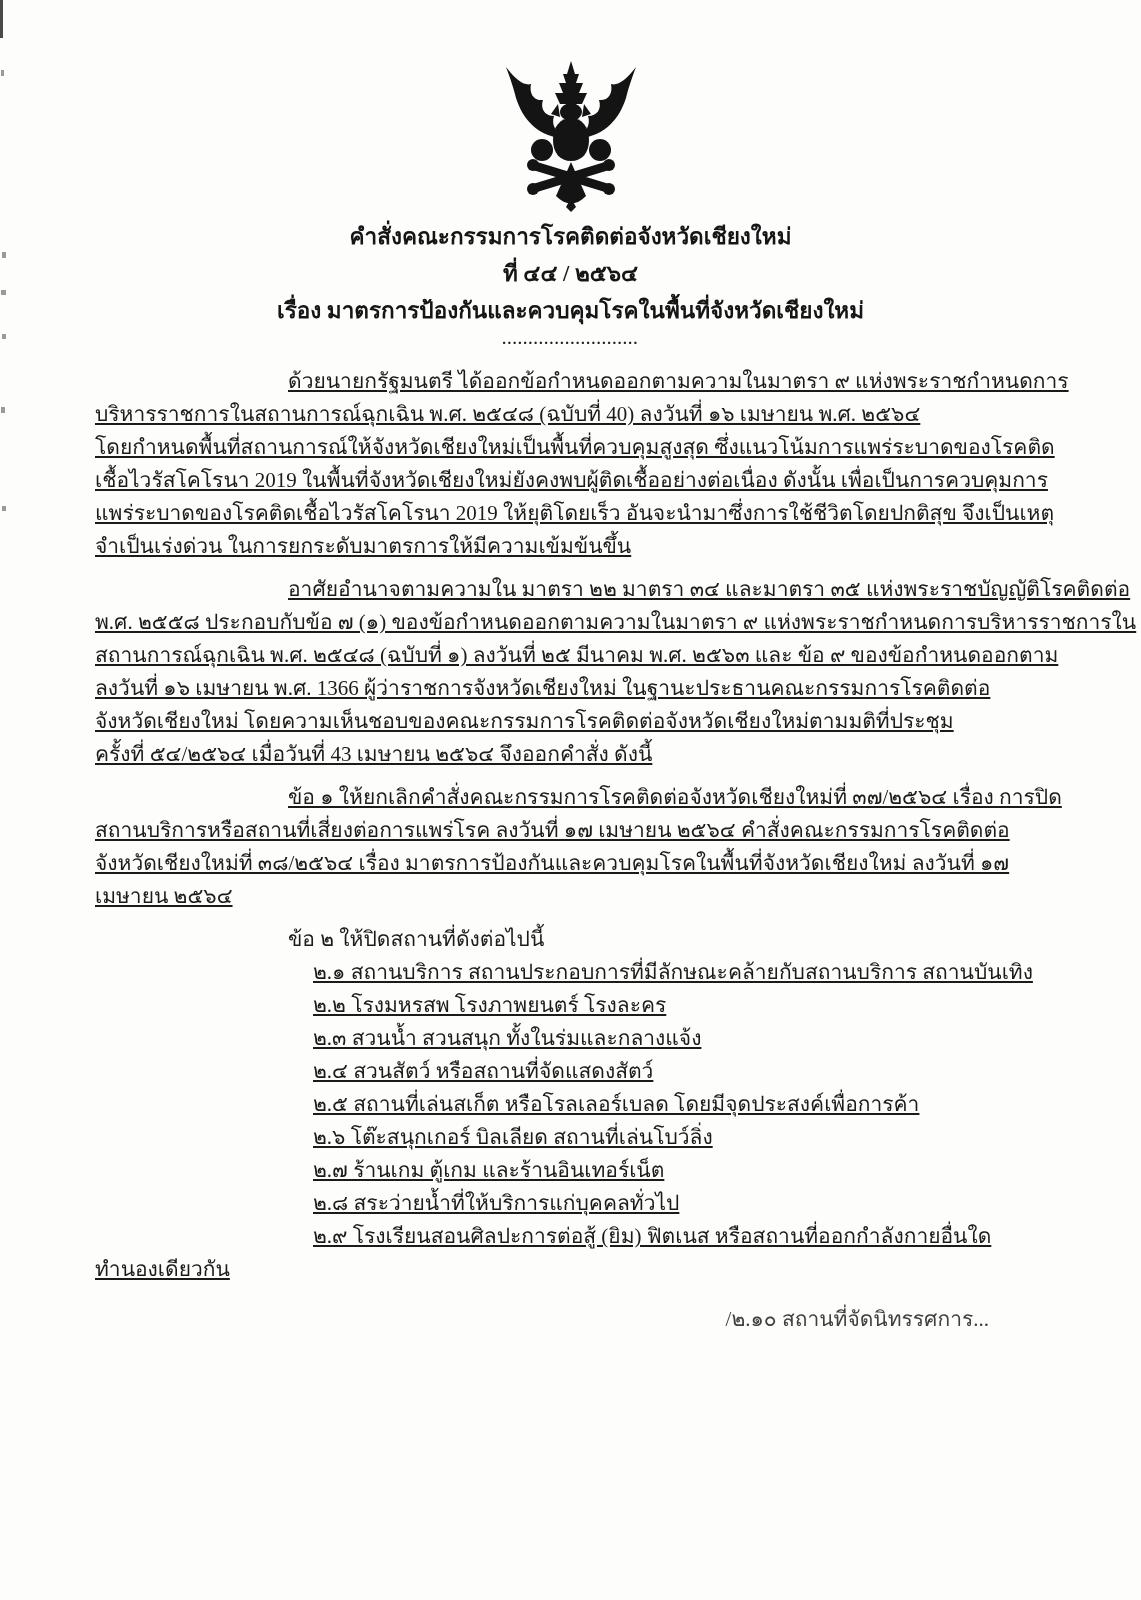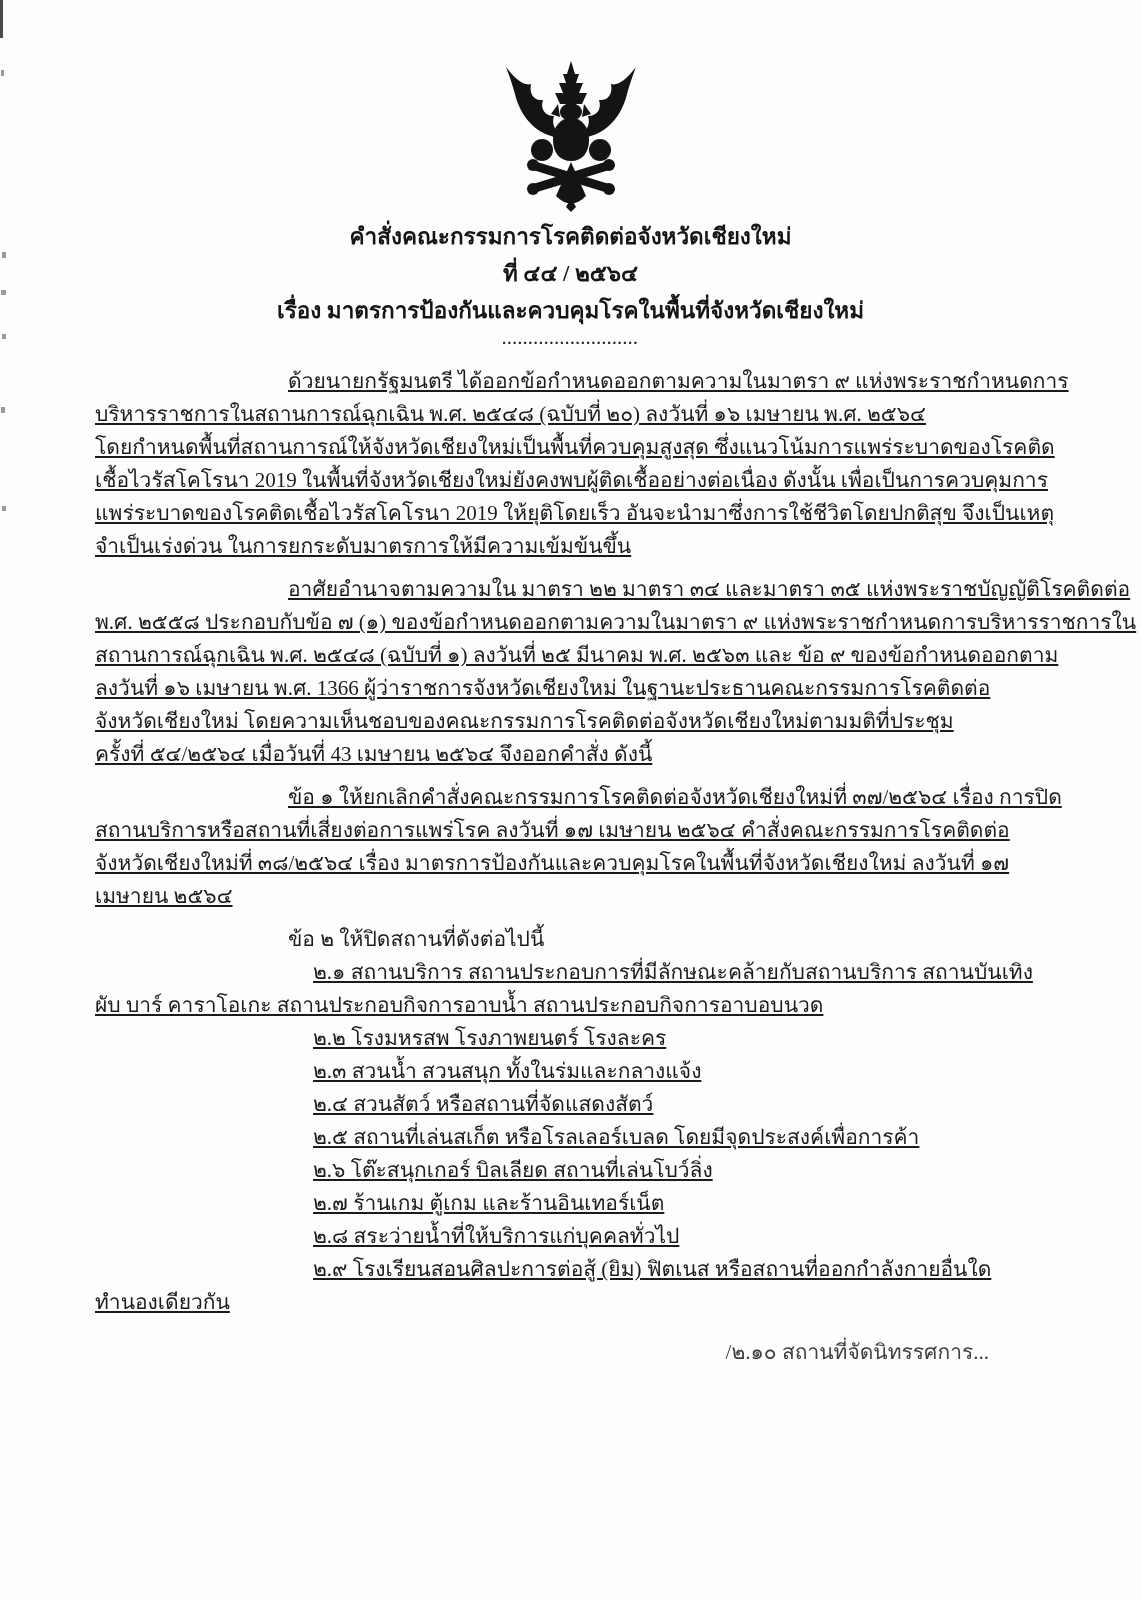--- a/index.html
+++ b/index.html
@@ -87,21 +87,21 @@
     <div>คำสั่งคณะกรรมการโรคติดต่อจังหวัดเชียงใหม่</div>
     <div>ที่ ๔๔ / ๒๕๖๔</div>
     <div>เรื่อง มาตรการป้องกันและควบคุมโรคในพื้นที่จังหวัดเชียงใหม่</div>
     <div class="dots-line">..........................</div>
   </div>
 
   <div class="content">
 
     <div class="para">
       <div class="line indent">ด้วยนายกรัฐมนตรี ได้ออกข้อกำหนดออกตามความในมาตรา ๙ แห่งพระราชกำหนดการ</div>
-      <div class="line">บริหารราชการในสถานการณ์ฉุกเฉิน พ.ศ. ๒๕๔๘ (ฉบับที่ ๒๐) ลงวันที่ ๑๖ เมษายน พ.ศ. ๒๕๖๔</div>
+      <div class="line">บริหารราชการในสถานการณ์ฉุกเฉิน พ.ศ. ๒๕๔๘ (ฉบับที่ 40) ลงวันที่ ๑๖ เมษายน พ.ศ. ๒๕๖๔</div>
       <div class="line">โดยกำหนดพื้นที่สถานการณ์ให้จังหวัดเชียงใหม่เป็นพื้นที่ควบคุมสูงสุด ซึ่งแนวโน้มการแพร่ระบาดของโรคติด</div>
       <div class="line">เชื้อไวรัสโคโรนา 2019 ในพื้นที่จังหวัดเชียงใหม่ยังคงพบผู้ติดเชื้ออย่างต่อเนื่อง ดังนั้น เพื่อเป็นการควบคุมการ</div>
       <div class="line">แพร่ระบาดของโรคติดเชื้อไวรัสโคโรนา 2019 ให้ยุติโดยเร็ว อันจะนำมาซึ่งการใช้ชีวิตโดยปกติสุข จึงเป็นเหตุ</div>
       <div class="line">จำเป็นเร่งด่วน ในการยกระดับมาตรการให้มีความเข้มข้นขึ้น</div>
     </div>
 
     <div class="para">
       <div class="line indent">อาศัยอำนาจตามความใน มาตรา ๒๒ มาตรา ๓๔ และมาตรา ๓๕ แห่งพระราชบัญญัติโรคติดต่อ</div>
       <div class="line">พ.ศ. ๒๕๕๘ ประกอบกับข้อ ๗ (๑) ของข้อกำหนดออกตามความในมาตรา ๙ แห่งพระราชกำหนดการบริหารราชการใน</div>
       <div class="line">สถานการณ์ฉุกเฉิน พ.ศ. ๒๕๔๘ (ฉบับที่ ๑) ลงวันที่ ๒๕ มีนาคม พ.ศ. ๒๕๖๓ และ ข้อ ๙ ของข้อกำหนดออกตาม</div>
@@ -116,21 +116,20 @@
       <div class="line">จังหวัดเชียงใหม่ที่ ๓๘/๒๕๖๔ เรื่อง มาตรการป้องกันและควบคุมโรคในพื้นที่จังหวัดเชียงใหม่ ลงวันที่ ๑๗</div>
       <div class="line">เมษายน ๒๕๖๔</div>
     </div>
 
     <div class="clause-heading">
       <div class="line indent">ข้อ ๒ ให้ปิดสถานที่ดังต่อไปนี้</div>
     </div>
 
     <div class="para">
       <div class="line li">๒.๑ สถานบริการ สถานประกอบการที่มีลักษณะคล้ายกับสถานบริการ สถานบันเทิง</div>
-      <div class="line">ผับ บาร์ คาราโอเกะ สถานประกอบกิจการอาบน้ำ สถานประกอบกิจการอาบอบนวด</div>
       <div class="line li">๒.๒ โรงมหรสพ โรงภาพยนตร์ โรงละคร</div>
       <div class="line li">๒.๓ สวนน้ำ สวนสนุก ทั้งในร่มและกลางแจ้ง</div>
       <div class="line li">๒.๔ สวนสัตว์ หรือสถานที่จัดแสดงสัตว์</div>
       <div class="line li">๒.๕ สถานที่เล่นสเก็ต หรือโรลเลอร์เบลด โดยมีจุดประสงค์เพื่อการค้า</div>
       <div class="line li">๒.๖ โต๊ะสนุกเกอร์ บิลเลียด สถานที่เล่นโบว์ลิ่ง</div>
       <div class="line li">๒.๗ ร้านเกม ตู้เกม และร้านอินเทอร์เน็ต</div>
       <div class="line li">๒.๘ สระว่ายน้ำที่ให้บริการแก่บุคคลทั่วไป</div>
       <div class="line li">๒.๙ โรงเรียนสอนศิลปะการต่อสู้ (ยิม) ฟิตเนส หรือสถานที่ออกกำลังกายอื่นใด</div>
       <div class="line">ทำนองเดียวกัน</div>
     </div>

